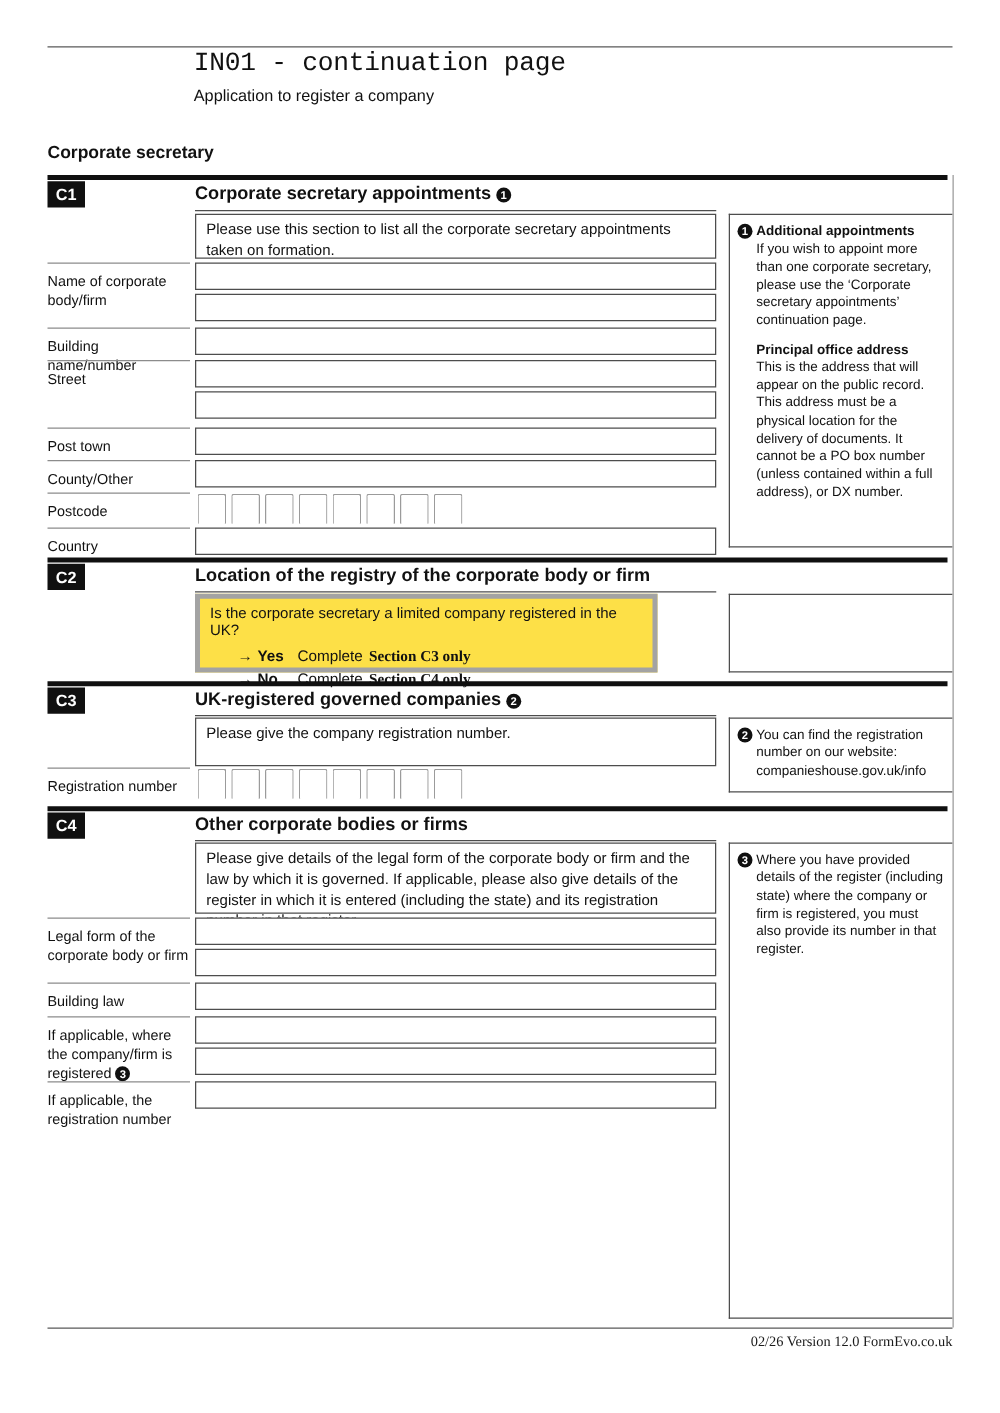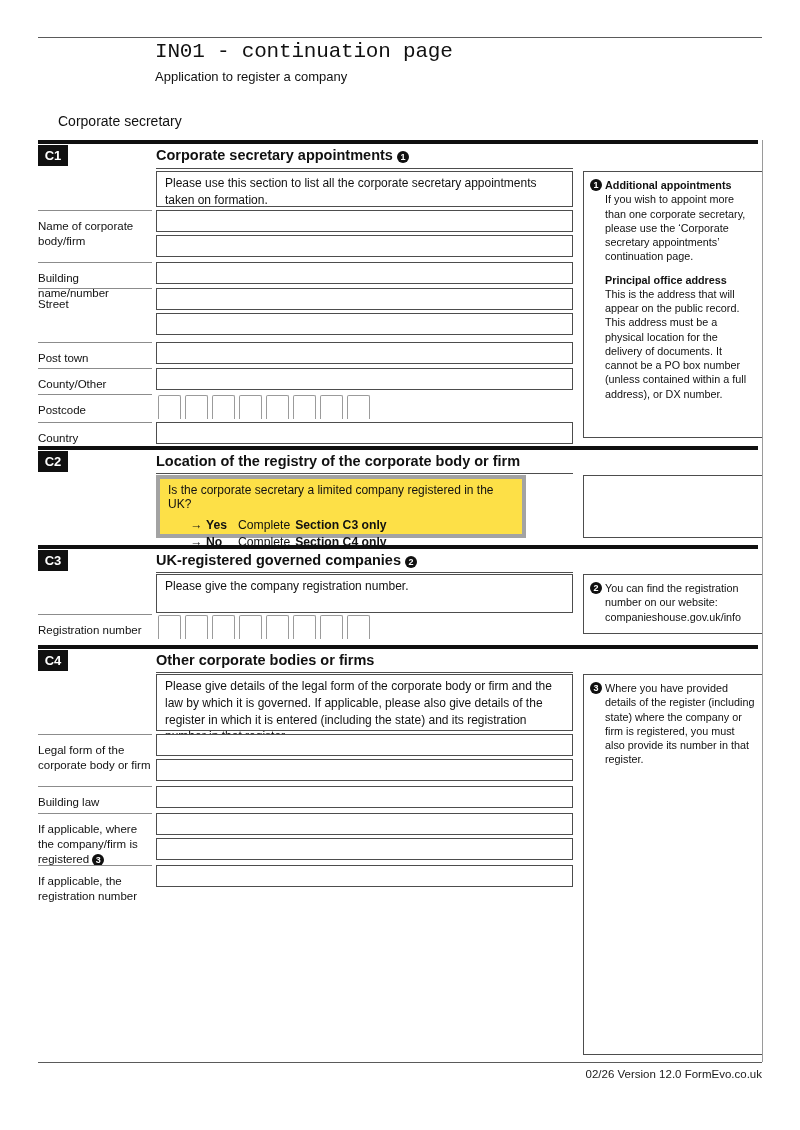--- a/index.html
+++ b/index.html
@@ -7,21 +7,21 @@
     position:relative; width:800px; height:1130px; background:#ffffff;
     color:#111; font-family:"Liberation Sans", sans-serif; overflow:hidden;
   }
 
   .topline   { position:absolute; left:38px; top:37px;  width:724px; height:1px; background:#5a5a5a; }
   .bottomline{ position:absolute; left:38px; top:1062px; width:724px; height:1px; background:#5a5a5a; }
   .vline     { position:absolute; left:762px; top:140px; width:1px; height:922px; background:#9a9a9a; }
 
   .h1 { position:absolute; left:155px; top:40px; font-size:21px; letter-spacing:-0.2px;font-family:Liberation Mono, monospace; }
   .h2 { position:absolute; left:155px; top:69px; font-size:13px; }
-  .ch { position:absolute; left:38px;  top:113px; font-size:14px; font-weight:normal;margin-left:20px; }
+  .ch { position:absolute; left:38px;  top:113px; font-size:14px; font-weight:bold; }
 
   .rule  { position:absolute; left:38px; width:720px; height:4px; background:#101010; }
   .badge { position:absolute; left:38px; width:30px; height:21px; background:#101010; color:#fff;
            font-size:13px; font-weight:bold; text-align:center; line-height:21px; }
   .stitle{ position:absolute; left:156px; font-size:14.5px; font-weight:bold; line-height:21px; }
   .sline { position:absolute; left:156px; width:417px; height:1px; background:#4d4d4d; }
 
   .dbox  { position:absolute; left:156px; width:417px; border:1px solid #4d4d4d; box-sizing:border-box;
            font-size:12px; line-height:1.4; padding:3px 8px; background:#fff; }
   .ibox  { position:absolute; left:156px; width:417px; height:22px; border:1px solid #4d4d4d;
@@ -43,23 +43,23 @@
   .mk { display:inline-block; width:12px; height:12px; border-radius:50%; background:#101010; color:#fff;
         font-size:9px; font-weight:bold; text-align:center; line-height:12px; font-style:normal; }
 
   .qbox { position:absolute; left:156px; width:370px; height:63px; border:4px solid #a3a3a3;
           box-sizing:border-box; font-size:12px; padding:4px 8px; background:#fde047; }
   .opts { margin-top:7px; padding-left:22px; }
   .opt  { display:flex; font-size:12.2px; margin-bottom:3px; }
   .opt .arr { width:16px; }
   .opt .ol  { font-weight:bold; width:32px; }
   .opt .op  { margin-right:5px; }
-  .opt .ob  { font-weight:bold; }
-
-  .footer { position:absolute; right:38px; top:1068px; font-size:11.5px; color:#1a1a1a; }
+  .opt .ob  { font-weight:bold;font-family:Liberation Serif, serif; }
+
+  .footer { position:absolute; right:38px; top:1068px; font-size:11.5px; color:#1a1a1a;font-family:Liberation Serif, serif; }
 </style>
 </head>
 <body>
 
 <div class="page">
 
   <div class="topline"></div>
 
   <div class="h1">IN01 - continuation page</div>
   <div class="h2">Application to register a company</div>

